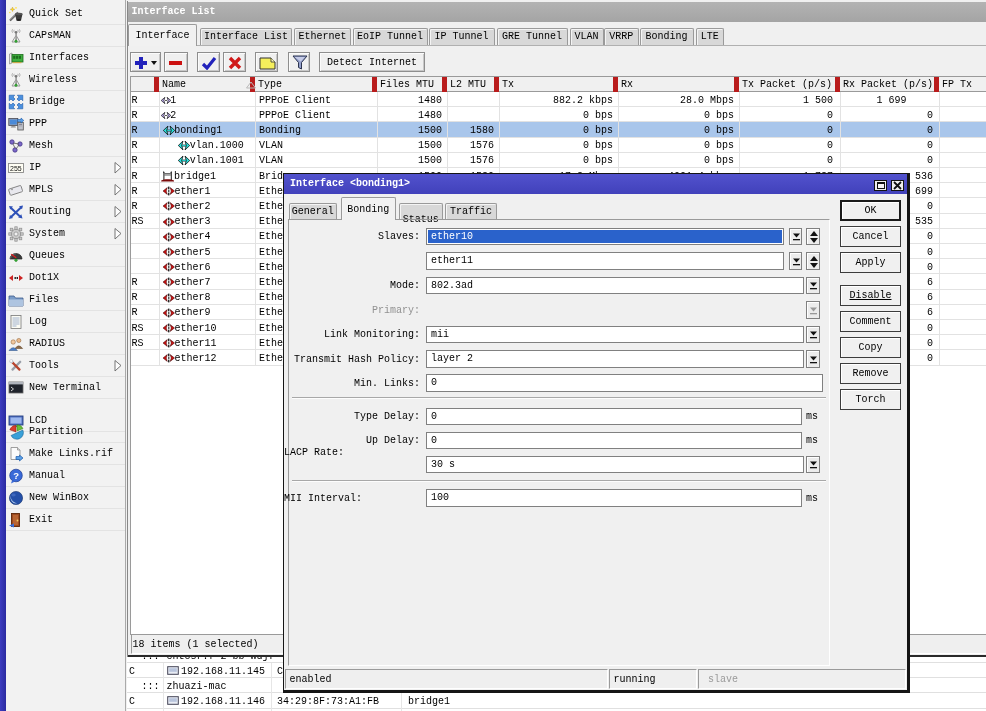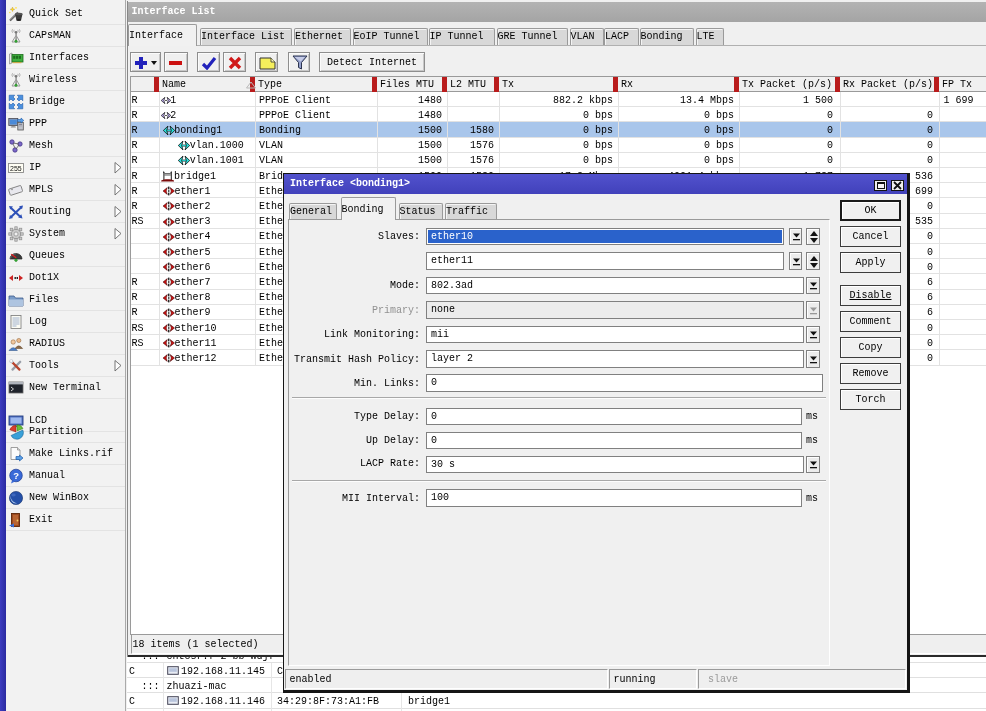--- a/index.html
+++ b/index.html
@@ -10,21 +10,21 @@
 #sidebar{left:6px;top:0;width:120px;height:711px;background:#f2f2f2;border-right:1px solid #aaa}
 .mi{position:absolute;left:0;width:119px;height:22px;border-bottom:1px solid #e3e3e3}
 .mi .ic{position:absolute;left:2px;top:3px;width:16px;height:16px}
 .mi .lb{position:absolute;left:23px;top:6px;white-space:nowrap}
 .mi .ar{position:absolute;right:3px;top:5px}
 .mi .ar::after{content:"";position:absolute;left:-4px;top:-2.5px;width:0;height:0;border-left:3px solid #f2f2f2;border-top:2.5px solid transparent;border-bottom:2.5px solid transparent}
 
 #mainwin{left:127px;top:1px;width:859px;height:656px;background:#f0f0f0;border-left:1px solid #888}
 #mwtitle{left:0;top:1px;width:859px;height:20px;background:linear-gradient(#b3b3b3,#a4a4a4);color:#fff;font-weight:bold}
 #mwtitle span{position:absolute;left:3.5px;top:5px}
-.tab{position:absolute;background:#d8d8d8;border:1px solid #9a9a9a;border-bottom:none;border-radius:2px 2px 0 0;text-align:left;box-shadow:inset 1px 1px 0 #f4f4f4}
+.tab{position:absolute;background:#d8d8d8;border:1px solid #9a9a9a;border-bottom:none;border-radius:2px 2px 0 0;text-align:center;box-shadow:inset 1px 1px 0 #f4f4f4}
 .tabline{position:absolute;border-top:1px solid #b0b0b0}
 .tbtn{position:absolute;background:#f0f0f0;border:1px solid #8e8e8e;box-shadow:inset 1px 1px 0 #fbfbfb,inset -1px -1px 0 #c8c8c8}
 
 .hdr{background:#f0f0f0;border-bottom:1px solid #9a9a9a;border-top:1px solid #9a9a9a}
 .hcell{position:absolute;top:0;height:15px;border-right:5px solid #b91c1c;padding:3px 0 0 3px;white-space:nowrap;overflow:hidden}
 .cell{position:absolute;white-space:nowrap}
 .num{text-align:right}
 
 #dlg{left:283px;top:173px;width:627px;height:520px;background:#f0f0f0;border:1px solid #151515;border-right-width:3px;border-bottom-width:3px;z-index:30}
 #dlgtitle{left:0;top:0;width:623px;height:20px;background:linear-gradient(#5252cd,#4141bb);color:#fff;font-weight:bold}
@@ -73,21 +73,21 @@
       <span>Interface List</span>
     </div>
 <div class="tabline" style="left:0;top:44px;width:859px"></div>
 <div class="tab" style="left:0px;top:23px;width:69px;height:22px;background:#f1f1f1;z-index:3;padding-top:6px">Interface</div>
 <div class="tab" style="left:72px;top:27px;width:92px;height:17px;padding-top:3px">Interface List</div>
 <div class="tab" style="left:166px;top:27px;width:57px;height:17px;padding-top:3px">Ethernet</div>
 <div class="tab" style="left:224.5px;top:27px;width:75px;height:17px;padding-top:3px">EoIP Tunnel</div>
 <div class="tab" style="left:300.5px;top:27px;width:66px;height:17px;padding-top:3px">IP Tunnel</div>
 <div class="tab" style="left:368.5px;top:27px;width:71px;height:17px;padding-top:3px">GRE Tunnel</div>
 <div class="tab" style="left:441.5px;top:27px;width:34px;height:17px;padding-top:3px">VLAN</div>
-<div class="tab" style="left:476px;top:27px;width:34.5px;height:17px;padding-top:3px">LACP</div>
+<div class="tab" style="left:476px;top:27px;width:34.5px;height:17px;padding-top:3px">VRRP</div>
 <div class="tab" style="left:511.5px;top:27px;width:54px;height:17px;padding-top:3px">Bonding</div>
 <div class="tab" style="left:567.5px;top:27px;width:28.5px;height:17px;padding-top:3px">LTE</div>
 <div class="tbtn" style="left:2px;top:50.5px;width:31px;height:20px">
       <div style="position:absolute;left:4px;top:4px;width:12px;height:12px">
         <div style="position:absolute;left:4px;top:0;width:4px;height:12px;background:#2222bb"></div>
         <div style="position:absolute;left:0;top:4px;width:12px;height:4px;background:#2222bb"></div>
       </div>
       <div style="position:absolute;right:3px;top:8px;width:0;height:0;border-top:4px solid #111;border-left:3.5px solid transparent;border-right:3.5px solid transparent"></div>
     </div>
 <div class="tbtn" style="left:36px;top:50.5px;width:24px;height:20px">
@@ -136,23 +136,23 @@
 <span class="cell" style="left:1px;top:3.6px">R</span>
 <span class="cell" style="left:30px;top:4px"><svg width="10" height="9" viewBox="0 0 10 9">
             <path d="M0.2 4.5 L3.9 1.3 L2.9 4.5 L3.9 7.7 Z" fill="#b4a4e4" stroke="#1a1a1a" stroke-width="0.7"></path>
             <path d="M9.8 4.5 L6.1 1.3 L7.1 4.5 L6.1 7.7 Z" fill="#b4a4e4" stroke="#1a1a1a" stroke-width="0.7"></path>
             <rect x="4.3" y="4" width="1.4" height="1" fill="#111"></rect>
           </svg></span>
 <span class="cell" style="left:39.7px;top:3.6px">1</span>
 <span class="cell" style="left:128.5px;top:3.6px">PPPoE Client</span>
 <span class="cell num" style="left:221.5px;width:90px;top:3.6px">1480</span>
 <span class="cell num" style="left:392.5px;width:90px;top:3.6px">882.2 kbps</span>
-<span class="cell num" style="left:513.5px;width:90px;top:3.6px">13.4 Mbps</span>
+<span class="cell num" style="left:513.5px;width:90px;top:3.6px">28.0 Mbps</span>
 <span class="cell num" style="left:612.5px;width:90px;top:3.6px">1 500</span>
-<span class="cell num" style="left:753px;width:90px;top:3.6px">1 699</span>
+<span class="cell num" style="left:686px;width:90px;top:3.6px">1 699</span>
 </div>
 <div class="ab" style="left:0;top:31.2px;width:856.5px;height:15.2px;border-bottom:1px solid #e2e2e2">
 <span class="cell" style="left:1px;top:3.6px">R</span>
 <span class="cell" style="left:30px;top:4px"><svg width="10" height="9" viewBox="0 0 10 9">
             <path d="M0.2 4.5 L3.9 1.3 L2.9 4.5 L3.9 7.7 Z" fill="#b4a4e4" stroke="#1a1a1a" stroke-width="0.7"></path>
             <path d="M9.8 4.5 L6.1 1.3 L7.1 4.5 L6.1 7.7 Z" fill="#b4a4e4" stroke="#1a1a1a" stroke-width="0.7"></path>
             <rect x="4.3" y="4" width="1.4" height="1" fill="#111"></rect>
           </svg></span>
 <span class="cell" style="left:39.7px;top:3.6px">2</span>
 <span class="cell" style="left:128.5px;top:3.6px">PPPoE Client</span>
@@ -711,21 +711,21 @@
         <div class="ab" style="left:2px;top:1.5px;width:8px;height:6.5px;border:1px solid #111;border-top-width:2px;background:#f6f4f4"></div>
       </div>
 <div class="ab" style="left:607px;top:5.5px;width:13px;height:11px;background:#f0f0f0;border:1px solid #111">
         <svg class="ab" style="left:1px;top:0.5px" width="9" height="9">
           <path d="M1 1 L8 8 M8 1 L1 8" stroke="#111" stroke-width="1.8"></path>
         </svg>
       </div>
 </div>
 <div class="tab" style="left:5px;top:29px;width:47.5px;height:16px;padding-top:3px">General</div>
 <div class="tab" style="left:56.5px;top:23px;width:55.5px;height:23px;background:#f1f1f1;z-index:3;padding-top:6.5px">Bonding</div>
-<div class="tab" style="left:114.5px;top:29px;width:44.5px;height:16px;padding-top:3px">Status</div>
+<div class="tab" style="left:114.5px;top:29px;width:44.5px;height:16px;padding-top:11px">Status</div>
 <div class="tab" style="left:161px;top:29px;width:52px;height:16px;padding-top:3px">Traffic</div>
 <div class="ab" style="left:4px;top:45px;width:542px;height:447px;border:1px solid #9a9a9a;border-right-color:#fff;border-bottom-color:#fff"></div>
 <div class="lab" style="left:0px;top:58.1px;width:136px;text-align:right;color:#000">Slaves:</div>
 <div class="fld" style="left:142px;top:53.5px;width:358px;padding:0">
       <div class="ab" style="left:1px;top:1px;width:354px;height:13.5px;background:#2a62cb;color:#fff;padding:2.2px 0 0 3px">ether10</div>
     </div>
 <div class="cbtn" style="left:504.5px;top:53.5px">
       <svg class="ab" style="left:3.2px;top:4.5px" width="7" height="8">
         <path d="M0 0.5 L7 0.5 L3.5 4.5 Z" fill="#111"></path>
         <rect x="0" y="6" width="7" height="1.3" fill="#111"></rect>
@@ -752,21 +752,20 @@
     </div>
 <div class="lab" style="left:0px;top:107.1px;width:136px;text-align:right;color:#000">Mode:</div>
 <div class="fld" style="left:142px;top:102.5px;width:377.5px;">802.3ad</div>
 <div class="cbtn" style="left:522px;top:102.5px">
       <svg class="ab" style="left:3.2px;top:4.5px" width="7" height="8">
         <path d="M0 0.5 L7 0.5 L3.5 4.5 Z" fill="#111"></path>
         <rect x="0" y="6" width="7" height="1.3" fill="#111"></rect>
       </svg>
     </div>
 <div class="lab" style="left:0px;top:131.6px;width:136px;text-align:right;color:#919191">Primary:</div>
-<div class="fld" style="left:142px;top:127px;width:377.5px;background:#ececec;">none</div>
 <div class="cbtn" style="left:522px;top:127px">
       <svg class="ab" style="left:3.2px;top:4.5px" width="7" height="8">
         <path d="M0 0.5 L7 0.5 L3.5 4.5 Z" fill="#999"></path>
         <rect x="0" y="6" width="7" height="1.3" fill="#999"></rect>
       </svg>
     </div>
 <div class="lab" style="left:0px;top:156.1px;width:136px;text-align:right;color:#000">Link Monitoring:</div>
 <div class="fld" style="left:142px;top:151.5px;width:377.5px;">mii</div>
 <div class="cbtn" style="left:522px;top:151.5px">
       <svg class="ab" style="left:3.2px;top:4.5px" width="7" height="8">
@@ -784,30 +783,30 @@
     </div>
 <div class="lab" style="left:0px;top:204.6px;width:136px;text-align:right;color:#000">Min. Links:</div>
 <div class="fld" style="left:142px;top:200px;width:396.5px;">0</div>
 <div class="sep" style="left:8px;top:223px;width:534px"></div>
 <div class="lab" style="left:0px;top:238.1px;width:136px;text-align:right;color:#000">Type Delay:</div>
 <div class="fld" style="left:142px;top:233.5px;width:376px;">0</div>
 <div class="lab" style="left:522px;top:238.1px">ms</div>
 <div class="lab" style="left:0px;top:262.1px;width:136px;text-align:right;color:#000">Up Delay:</div>
 <div class="fld" style="left:142px;top:257.5px;width:376px;">0</div>
 <div class="lab" style="left:522px;top:262.1px">ms</div>
-<div class="lab" style="left:0px;top:285px;width:136px;text-align:right;color:#000">LACP Rate:</div>
+<div class="lab" style="left:0px;top:274px;width:136px;text-align:left;color:#000">LACP Rate:</div>
 <div class="fld" style="left:142px;top:281.5px;width:377.5px;">30 s</div>
 <div class="cbtn" style="left:522px;top:281.5px">
       <svg class="ab" style="left:3.2px;top:4.5px" width="7" height="8">
         <path d="M0 0.5 L7 0.5 L3.5 4.5 Z" fill="#111"></path>
         <rect x="0" y="6" width="7" height="1.3" fill="#111"></rect>
       </svg>
     </div>
 <div class="sep" style="left:8px;top:306px;width:534px"></div>
-<div class="lab" style="left:0px;top:319.6px;width:136px;text-align:right;color:#000">MII Interval:</div>
+<div class="lab" style="left:0px;top:319.6px;width:136px;text-align:left;color:#000">MII Interval:</div>
 <div class="fld" style="left:142px;top:315px;width:376px;">100</div>
 <div class="lab" style="left:522px;top:319.6px">ms</div>
 <div class="rbtn" style="top:26px;border:2px solid #1a1a1a;padding-top:3.5px;">OK</div>
 <div class="rbtn" style="top:52px;">Cancel</div>
 <div class="rbtn" style="top:78px;">Apply</div>
 <div class="rbtn" style="top:111px;text-decoration:underline;">Disable</div>
 <div class="rbtn" style="top:137px;">Comment</div>
 <div class="rbtn" style="top:163px;">Copy</div>
 <div class="rbtn" style="top:189px;">Remove</div>
 <div class="rbtn" style="top:215px;">Torch</div>

